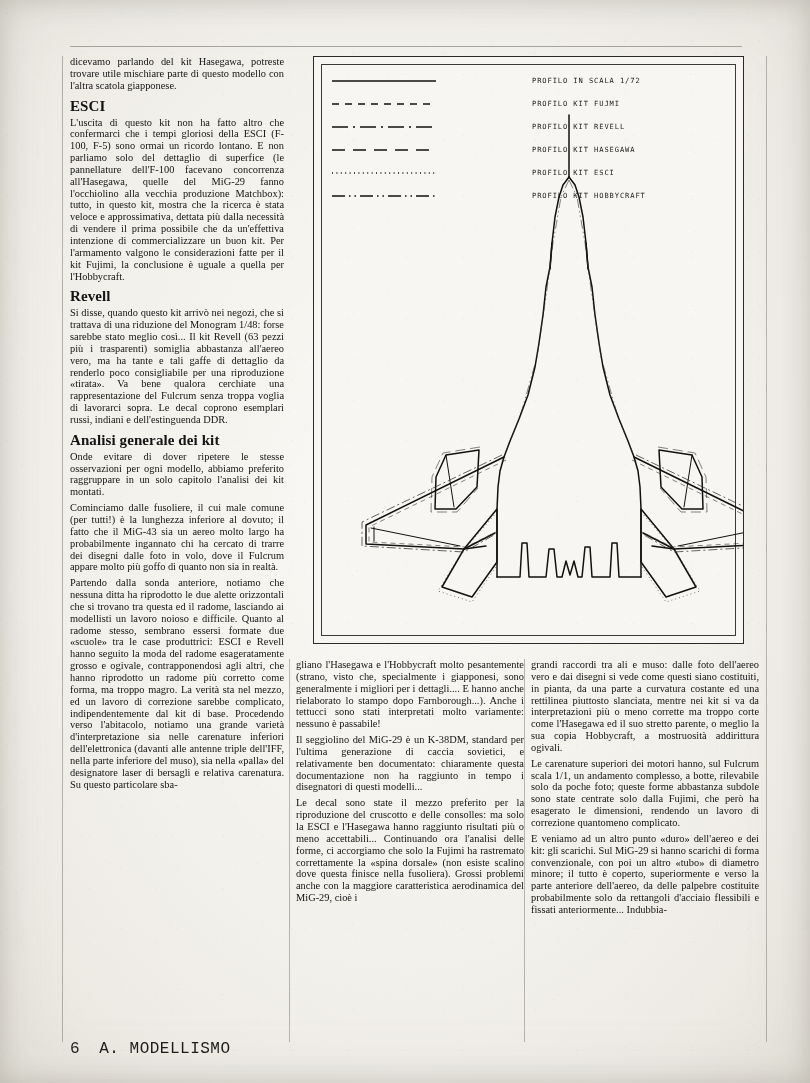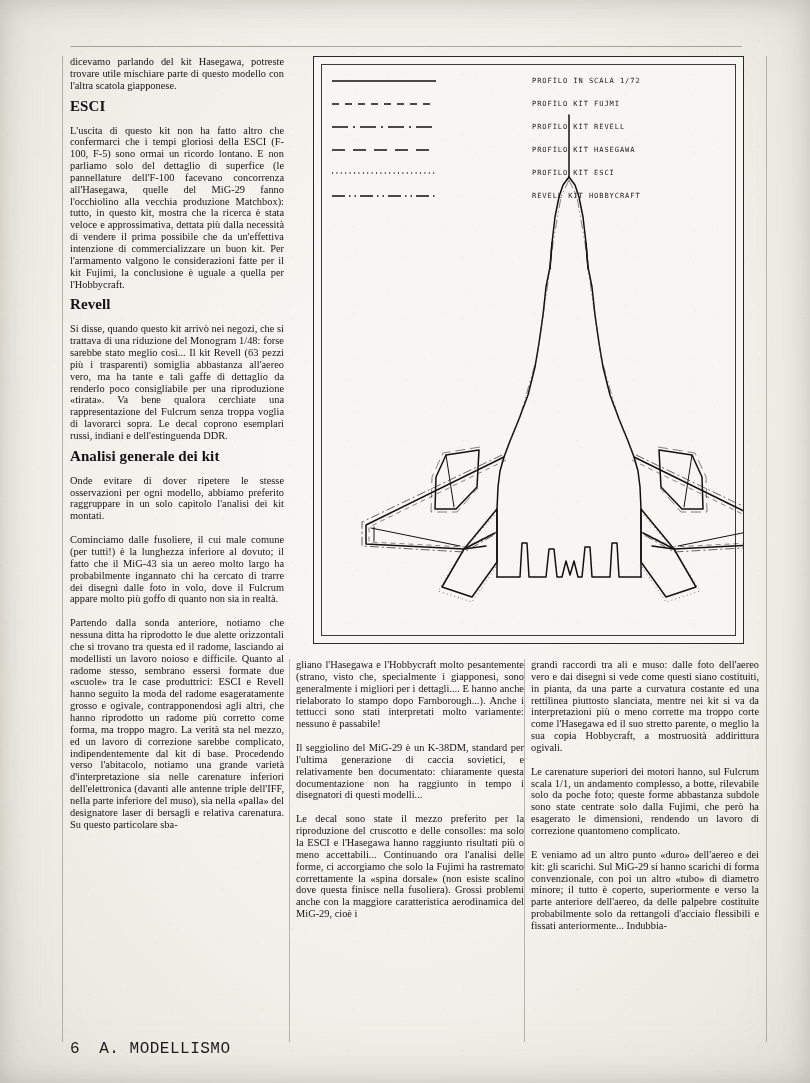--- a/index.html
+++ b/index.html
@@ -37,21 +37,21 @@
   .col{
     position:absolute;
     font-size:10.4px;
     line-height:11.85px;
     text-align:justify;
     text-justify:inter-word;
     hyphens:manual;
     color:#141414;
   }
   .col p{margin:0;}
-  .col p + p{margin-top:12px;}
+  .col p + p{margin-top:4px;}
   .col .h{
     font-weight:bold;
     font-size:15px;
     line-height:13px;
     margin-top:8px;
     margin-bottom:1px;
     text-align:left;
     letter-spacing:.1px;
   }
 
@@ -255,21 +255,21 @@
       </span>
       <span class="leg-label">PROFILO KIT ESCI</span>
     </div>
 
     <div class="leg-row">
       <span class="leg-sample">
         <svg width="108" height="12" viewBox="0 0 108 12">
             <line x1="2" y1="6" x2="106" y2="6" stroke="#111" stroke-width="1.6" stroke-dasharray="13 4 1.5 4 1.5 4"></line>
           </svg>
       </span>
-      <span class="leg-label">REVELL KIT HOBBYCRAFT</span>
+      <span class="leg-label">PROFILO KIT HOBBYCRAFT</span>
     </div>
 
   </div>
 </div>
 
 <div class="col" id="col2">
     <p>gliano l'Hasegawa e l'Hobbycraft molto pesantemente (strano, visto che, specialmente i giapponesi, sono generalmente i migliori per i dettagli.... E hanno anche rielaborato lo stampo dopo Farnborough...). Anche i tettucci sono stati interpretati molto variamente: nessuno è passabile!</p>
     <p>Il seggiolino del MiG-29 è un K-38DM, standard per l'ultima generazione di caccia sovietici, e relativamente ben documentato: chiaramente questa documentazione non ha raggiunto in tempo i disegnatori di questi modelli...</p>
     <p>Le decal sono state il mezzo preferito per la riproduzione del cruscotto e delle consolles: ma solo la ESCI e l'Hasegawa hanno raggiunto risultati più o meno accettabili... Continuando ora l'analisi delle forme, ci accorgiamo che solo la Fujimi ha rastremato correttamente la «spina dorsale» (non esiste scalino dove questa finisce nella fusoliera). Grossi problemi anche con la maggiore caratteristica aerodinamica del MiG-29, cioè i</p>
   </div>

